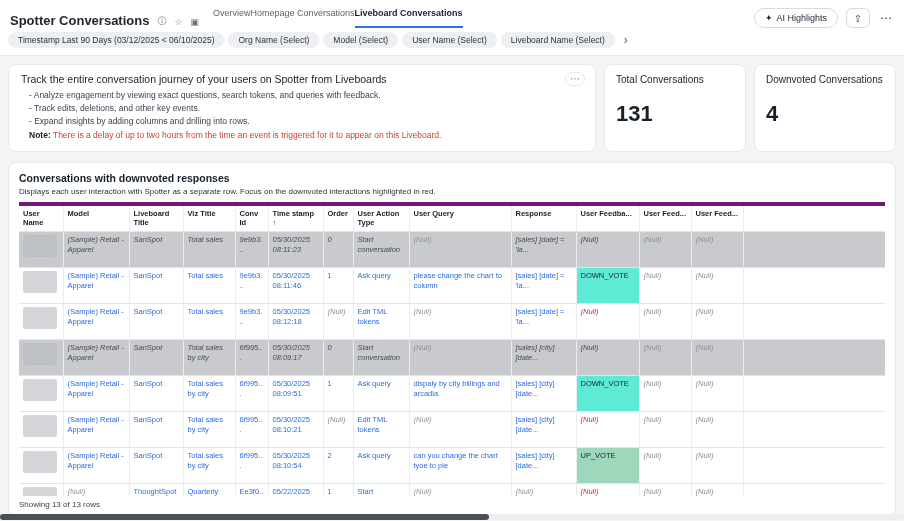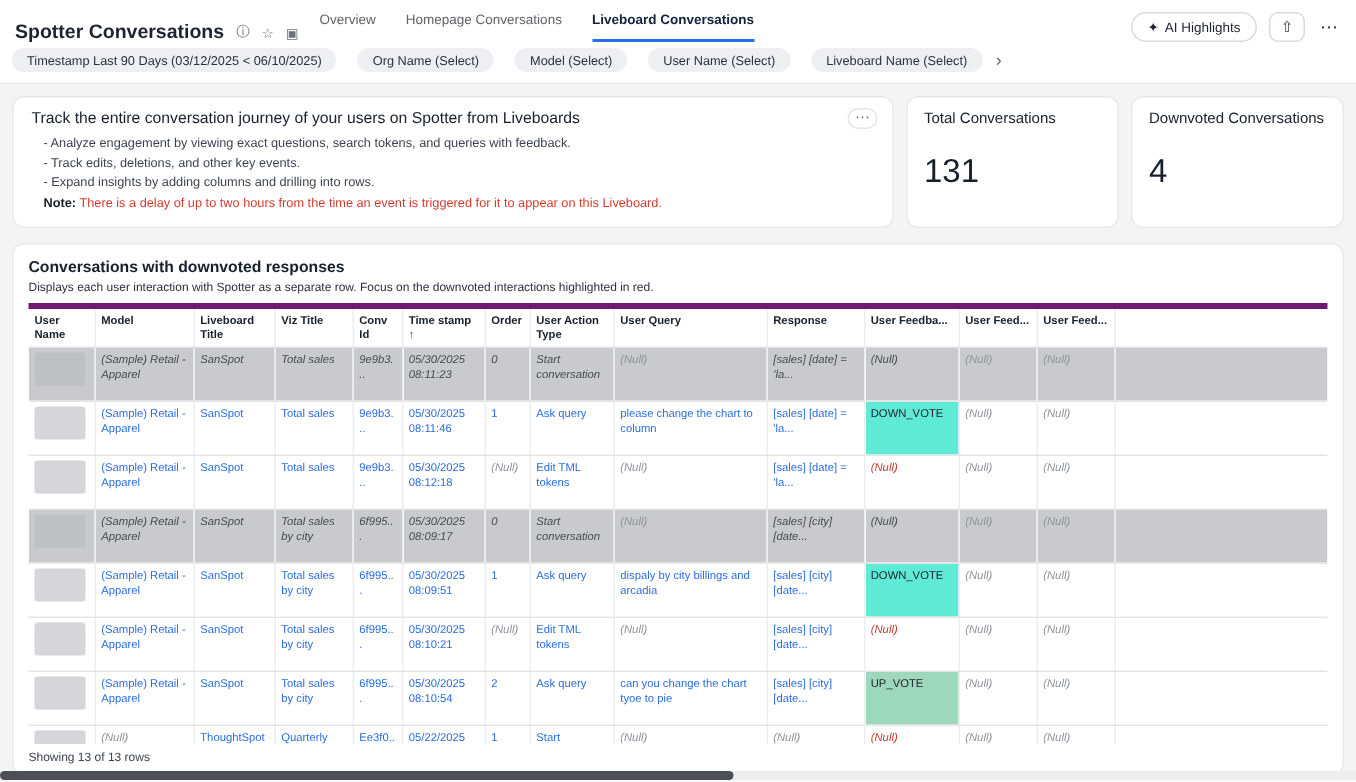--- a/index.html
+++ b/index.html
@@ -5,48 +5,48 @@
   *{margin:0;padding:0;box-sizing:border-box}
   html,body{width:904px;height:521px;overflow:hidden}
   body{font-family:"Liberation Sans",sans-serif;background:#f3f4f6;color:#1d232f;position:relative;font-size:10px}
   button{font-family:inherit;cursor:pointer}
 
   
   .topbar{height:28px;background:#fff;display:flex;align-items:flex-end;padding:0 10px;position:relative}
   .title{font-size:13px;font-weight:700;white-space:nowrap}
   .title-icons{display:flex;gap:8px;color:#6b7178;font-size:9px;margin-left:8px;align-items:center}
   .title-icons span{cursor:pointer}
-  .tabs{display:flex;gap:20px;margin-left:14px;height:28px;align-items:stretch}
+  .tabs{display:flex;margin-left:14px;height:28px;align-items:stretch}
   .tab{font-size:9px;color:#5f6368;line-height:26px;cursor:pointer;white-space:nowrap;border-bottom:2px solid transparent}
   .tab.active{color:#16213a;font-weight:700;border-bottom:2px solid #2770ef}
   .topbar-right{margin-left:auto;display:flex;align-items:center;gap:8px}
   .ai-btn{border:1px solid #d7dade;border-radius:12px;height:20px;padding:0 10px;font-size:9px;display:flex;align-items:center;gap:4px;background:#fff;color:#1d232f}
   .icon-btn{border:1px solid #d7dade;border-radius:6px;width:24px;height:20px;display:flex;align-items:center;justify-content:center;font-size:10px;background:#fff;color:#3c4043}
   .more-btn{border:none;font-size:12px;color:#3c4043;background:transparent;padding:0 2px}
 
   
   .filterbar{background:#fff;padding:4px 8px 7px;display:flex;gap:6px;align-items:center;border-bottom:1px solid #e7e9eb}
-  .chips{display:flex;gap:14px;align-items:center}
+  .chips{display:flex;gap:4px;align-items:center}
   .chip{background:#edeff2;border-radius:10px;height:16px;line-height:16px;padding:0 10px;font-size:8.5px;color:#2a3140;white-space:nowrap;cursor:pointer}
   .chev{font-size:12px;color:#5f6368;padding:0 3px;cursor:pointer;line-height:16px}
 
   
   .main{padding:8px 8px 0;height:466px;position:relative}
   .cards{display:flex;gap:8px}
   .card{background:#fff;border:1px solid #e7e9eb;border-radius:8px}
   .info-card{width:588px;height:88px;padding:8px 12px;position:relative;overflow:hidden}
   .info-title{font-size:10.5px;font-weight:400;margin-bottom:4px;color:#17202c}
   .info-li{font-size:8.5px;color:#3c4350;line-height:1.55;margin-left:8px}
   .note{font-size:8.5px;margin-left:8px;line-height:1.5}
   .note b{color:#17202c}
   .note span{color:#d13b2e}
   .card-menu{position:absolute;top:7px;right:10px;width:20px;height:14px;text-align:center;color:#70757c;font-size:10px;border:1px solid #e4e6e8;border-radius:8px;line-height:11px;cursor:pointer;background:#fff}
   .kpi{width:142px;height:88px;padding:9px 11px}
   .kpi-title{font-size:10px;font-weight:400;color:#17202c}
-  .kpi-value{font-size:22px;font-weight:400;margin-top:16px;color:#17202c}
+  .kpi-value{font-size:22px;font-weight:700;margin-top:16px;color:#17202c}
 
   
   .table-card{margin-top:10px;height:355px;padding:9px 10px 4px;overflow:hidden}
   .tc-title{font-size:10.5px;font-weight:700;color:#17202c}
   .tc-sub{font-size:8px;color:#2a3140;margin-top:3px}
   .tc-sub b{font-weight:400}
   .tablewrap{margin-top:6px;height:294px;overflow:hidden;border-top:4px solid #701a75}
   table{border-collapse:collapse;table-layout:fixed;width:100%}
   th,td{border-right:1px solid #ebedef;border-bottom:1px solid #e3e5e7;padding:3px 4px;vertical-align:top;text-align:left;overflow:hidden}
   th{font-size:7.5px;line-height:1.25;color:#17202c;background:#fff;font-weight:700;height:22px}

